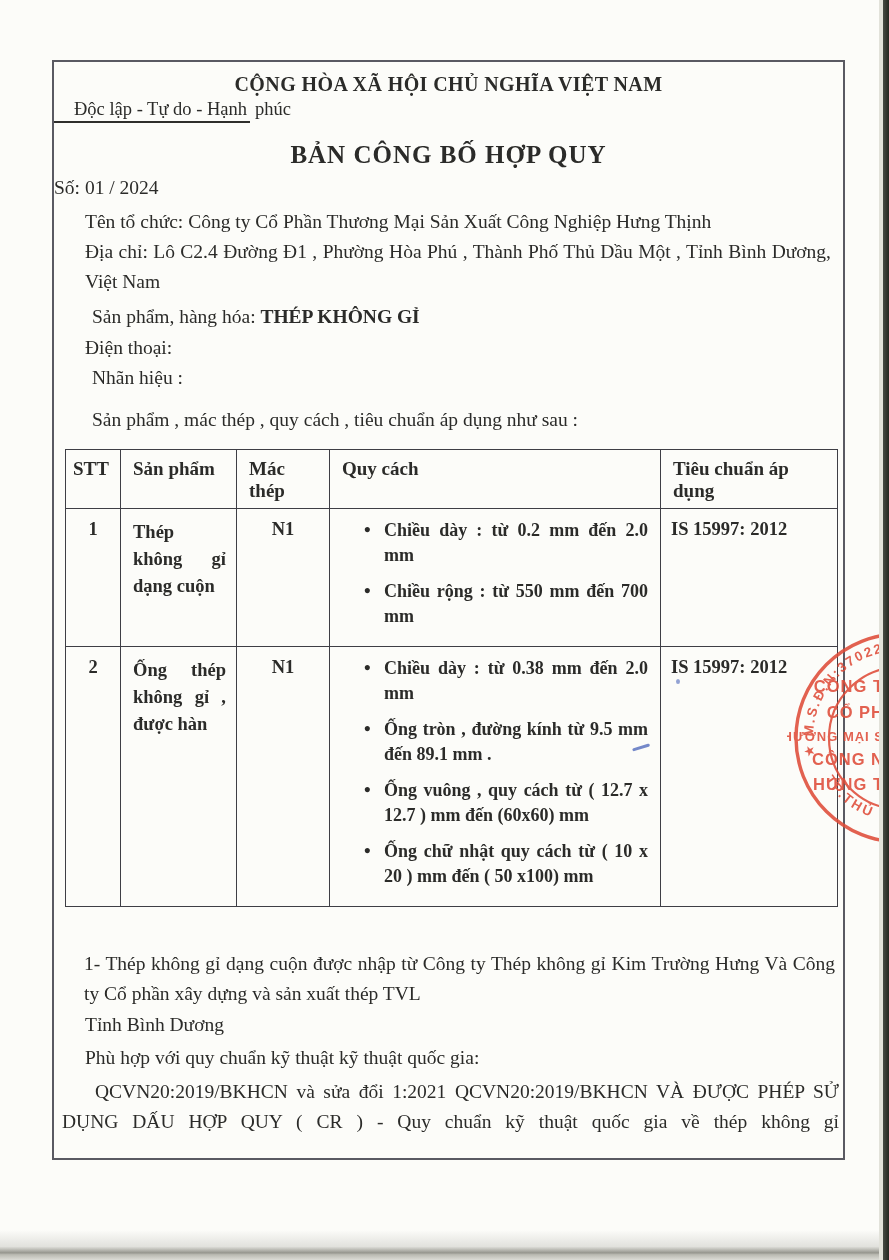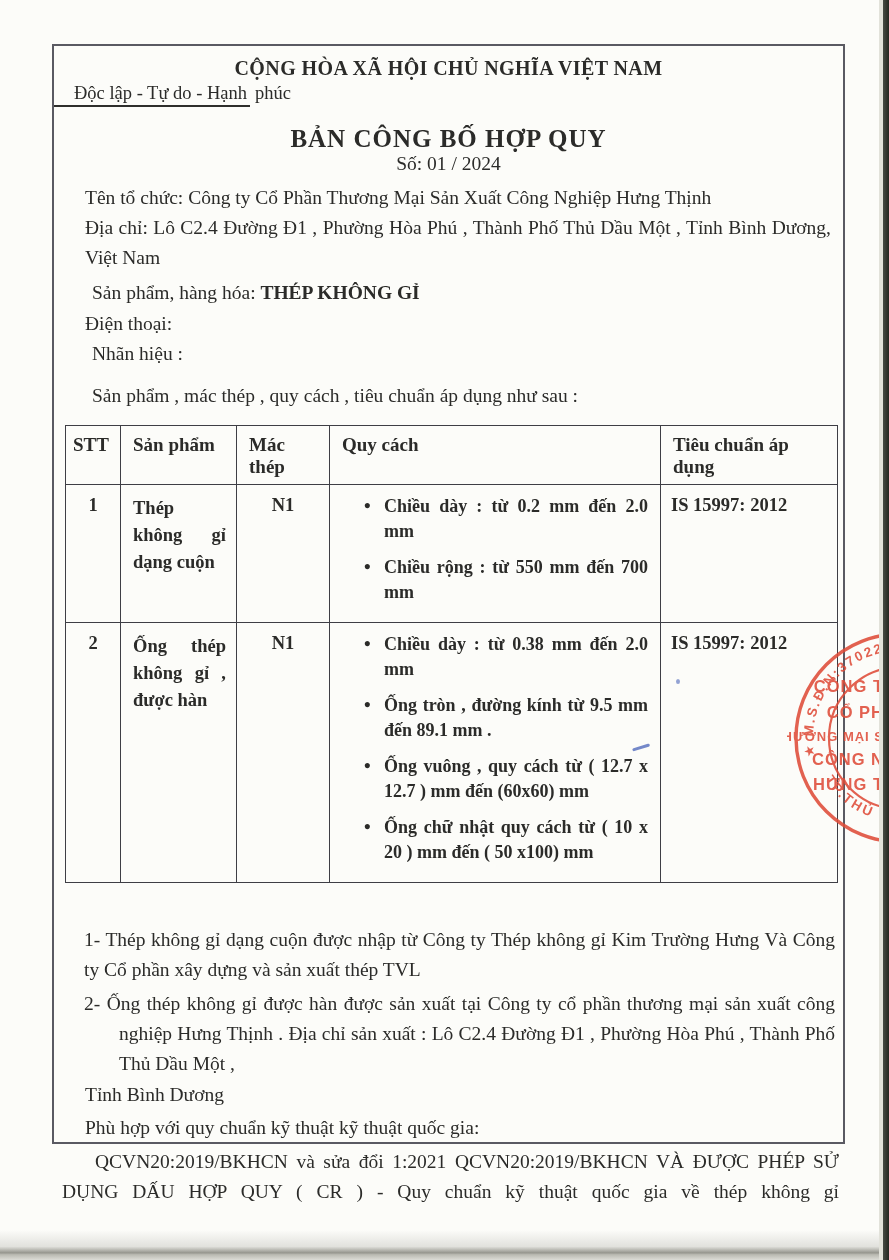--- a/index.html
+++ b/index.html
@@ -3,29 +3,29 @@
 <meta charset="utf-8">
 <style>
   html,body{margin:0;padding:0;}
   body{
     width:889px;height:1260px;overflow:hidden;position:relative;
     background:#fcfcf9;color:#2b2b29;
     font-family:"Liberation Serif", "DejaVu Serif", serif;
   }
   .page{position:absolute;inset:0;}
   .frame{
-    position:absolute;left:52px;top:44px;width:789px;height:1096px;
+    position:absolute;left:52px;top:60px;width:789px;height:1096px;
     border:2px solid #5a5a62;background:transparent;
   }
   .nat-line1{margin-top:11px;text-align:center;font-weight:bold;font-size:20px;letter-spacing:.4px;}
   .nat-line2{margin-top:3px;text-align:left;font-weight:normal;font-size:18.5px;}
   .motto-u{border-bottom:2.5px solid #2e2e2c;padding:0 3px 2px 20px;}
   .motto-t{padding-left:5px;}
   .doc-title{margin-top:21px;text-align:center;font-weight:bold;font-size:25px;letter-spacing:1px;}
-  .doc-number{margin-top:0;text-align:center;font-size:19.5px;}
+  .doc-number{margin-top:8px;font-size:19.5px;}
   .para{margin:0 12px 0 31px;font-size:19.5px;line-height:30px;text-align:justify;}
   .p-org{margin-top:8px;}
   .p-phone{margin-top:1px;}
   .p-product{margin-top:5px;margin-left:38px;}
   .p-brand{margin-left:38px;}
   .p-intro{margin-left:38px;margin-top:12px;}
   .spec-table{
     margin:14px 0 0 11px;width:772px;border-collapse:collapse;table-layout:fixed;
     font-size:18.5px;
   }
@@ -141,21 +141,20 @@
                 <li>Ống chữ nhật quy cách từ ( 10 x 20 ) mm đến ( 50 x100) mm</li>
               </ul>
             </td>
             <td class="c-std">IS 15997: 2012</td>
           </tr>
         </tbody>
     </table>
 
     <div id="notes-container">
         <p class="note">1- Thép không gỉ dạng cuộn được nhập từ Công ty Thép không gỉ Kim Trường Hưng Và Công ty Cổ phần xây dựng và sản xuất thép TVL</p>
-        <p class="note hanging">2- Ống thép không gỉ được hàn được sản xuất tại Công ty cổ phần thương mại sản xuất công nghiệp Hưng Thịnh . Địa chỉ sản xuất : Lô C2.4 Đường Đ1 , Phường Hòa Phú , Thành Phố Thủ Dầu Một ,</p>
       </div>
 
     <p class="province">Tỉnh Bình Dương</p>
     <p class="conformity">Phù hợp với quy chuẩn kỹ thuật kỹ thuật quốc gia:</p>
     <p class="regulation">QCVN20:2019/BKHCN và sửa đổi 1:2021 QCVN20:2019/BKHCN VÀ ĐƯỢC PHÉP SỬ DỤNG DẤU HỢP QUY ( CR ) - Quy chuẩn kỹ thuật quốc gia về thép không gỉ</p>
 
   </div>
 
   <svg class="stamp" id="stamp-svg" viewBox="0 0 226 226">
     <circle id="stamp-outer" cx="113" cy="113" r="104" fill="none" stroke-width="3.4" stroke="#df4c39"></circle>

